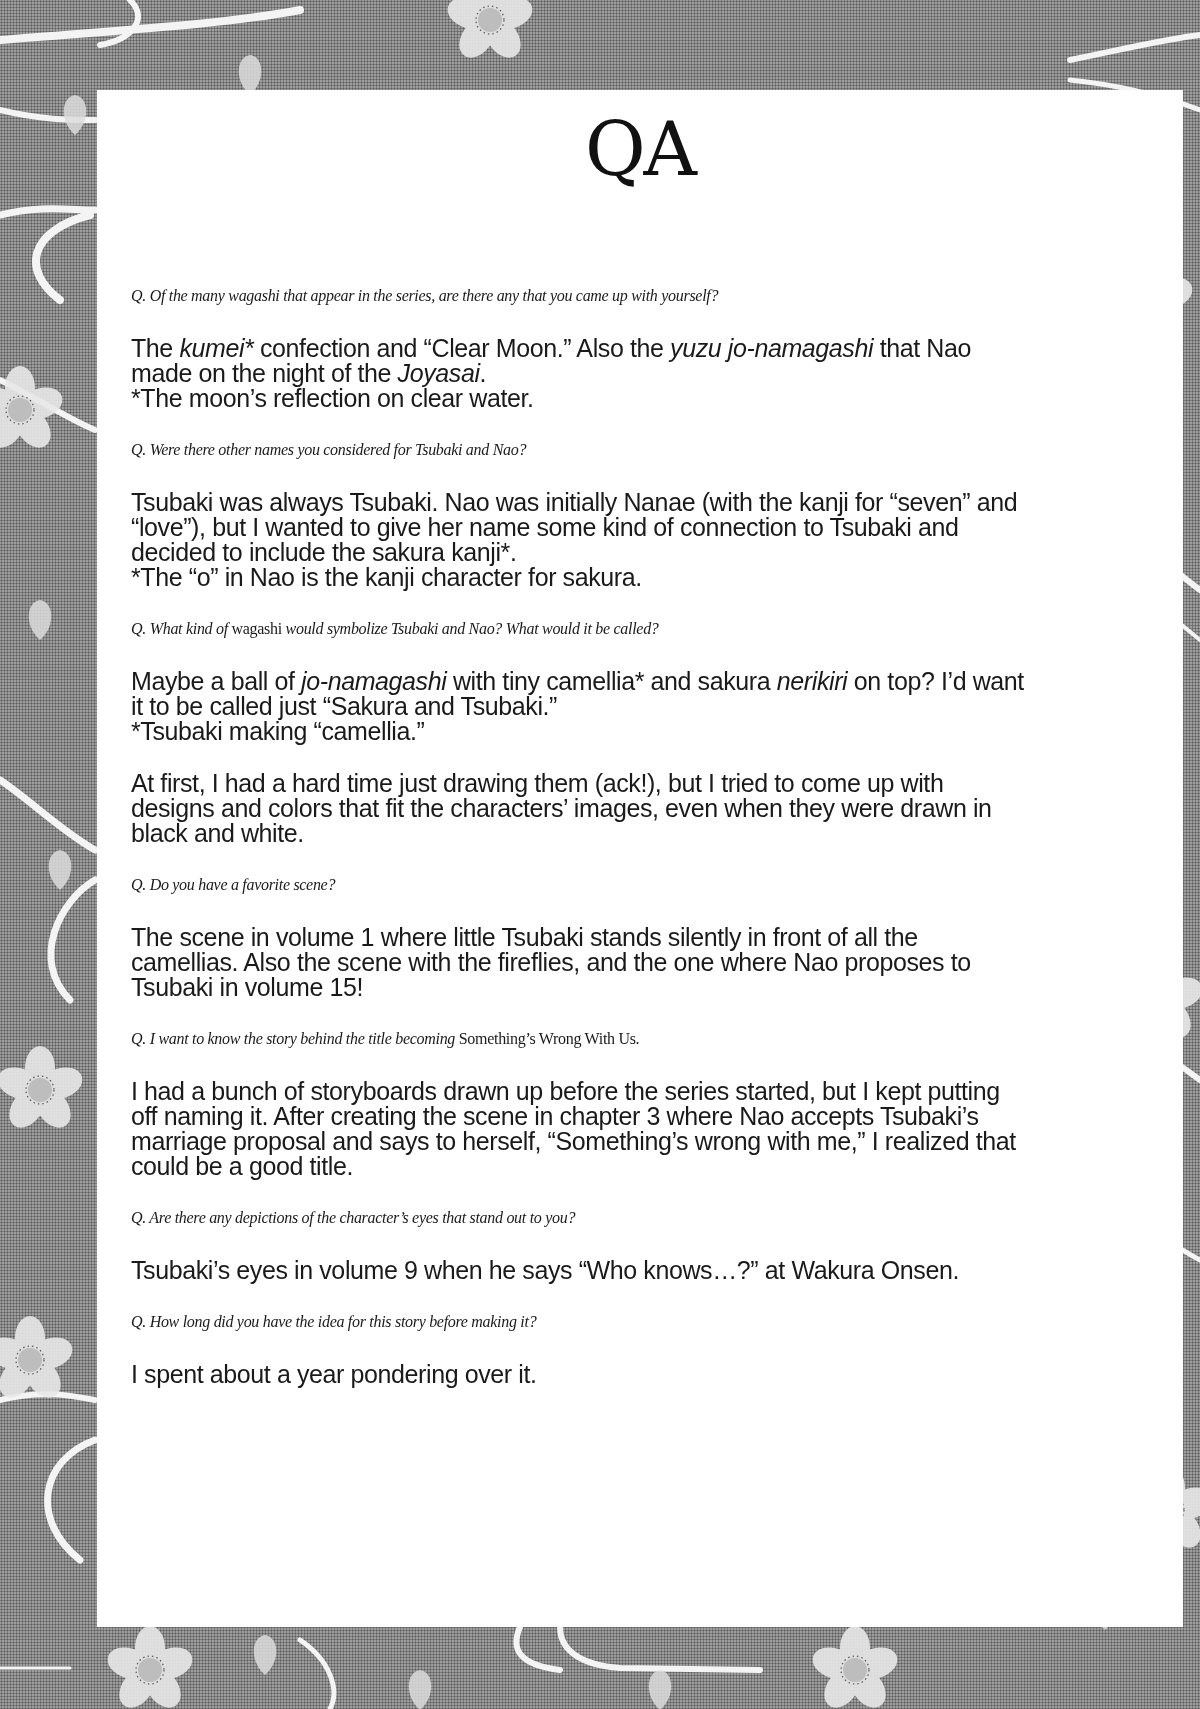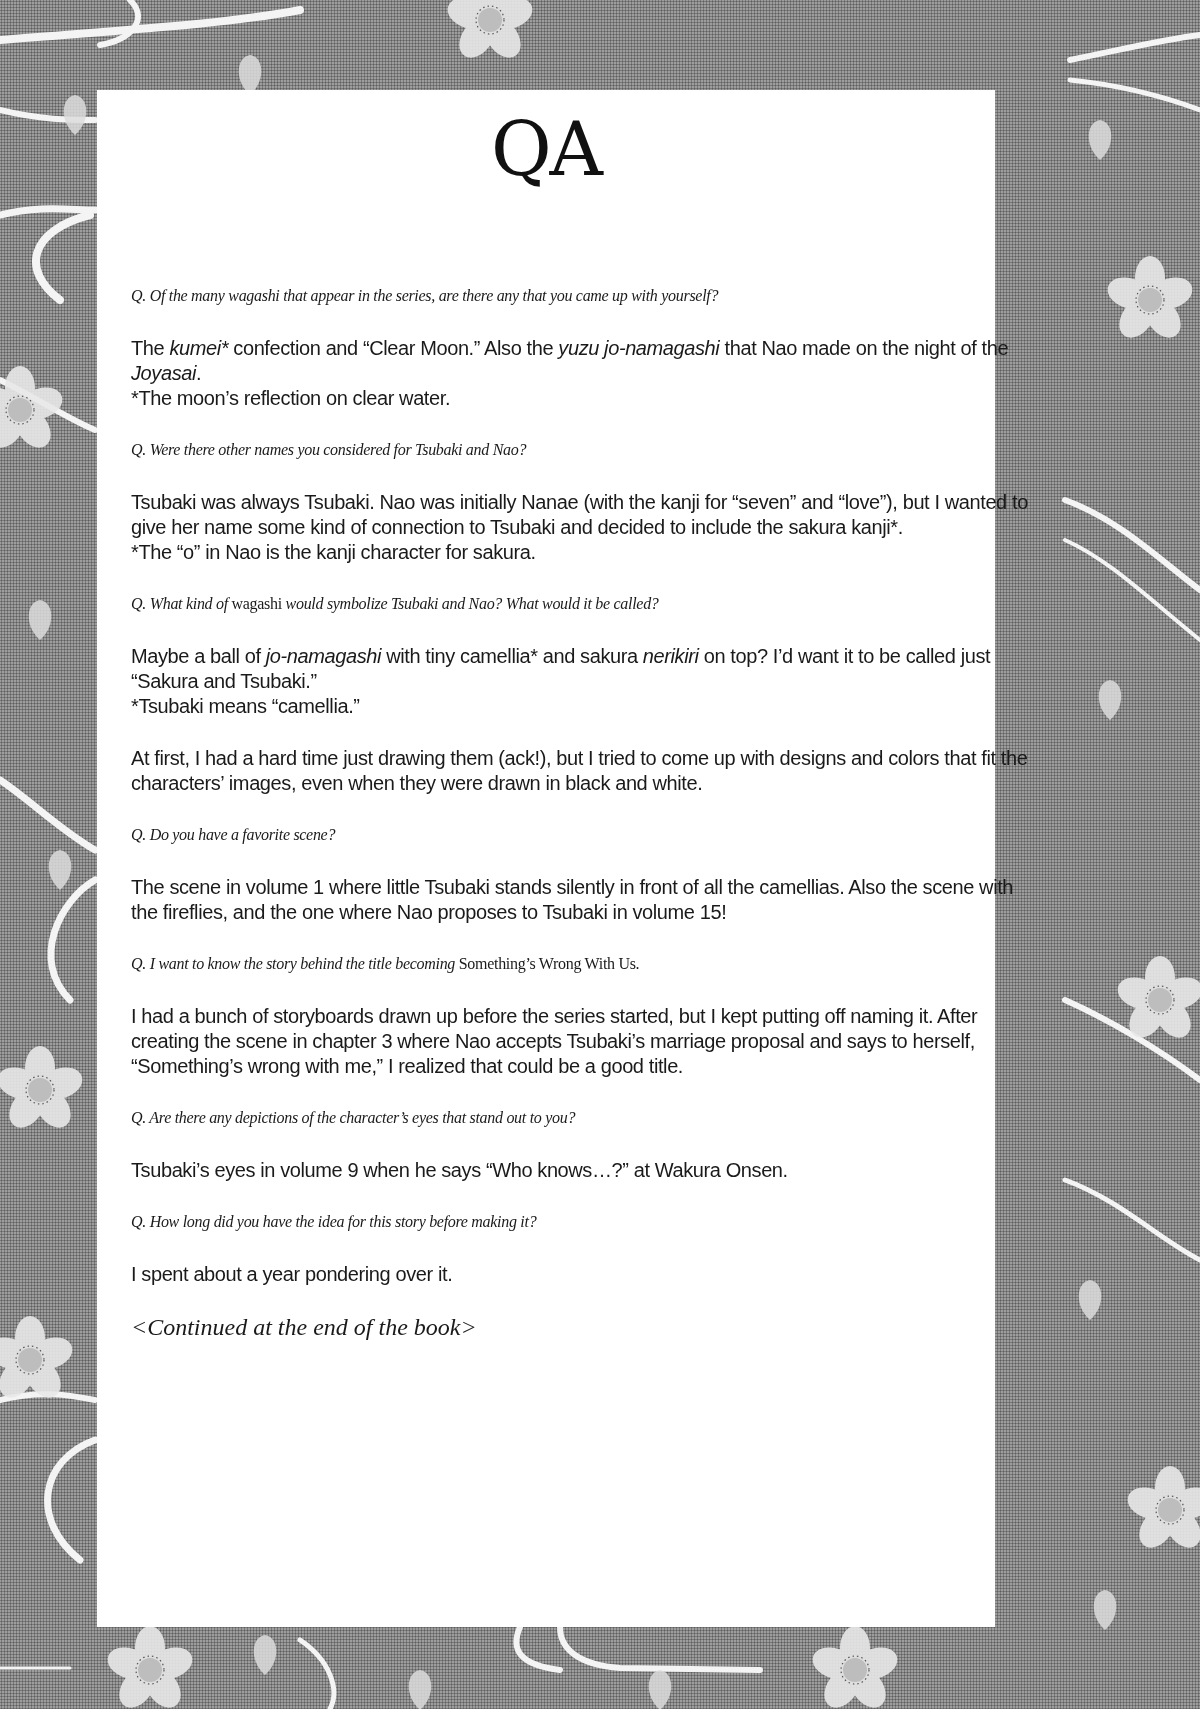--- a/index.html
+++ b/index.html
@@ -21,21 +21,21 @@
     }
     .decor {
       position: absolute;
       inset: 0;
       pointer-events: none;
     }
     .page {
       position: absolute;
       left: 97px;
       top: 90px;
-      width: 898px;
+      width: 1086px;
       height: 1537px;
       background: #ffffff;
       box-sizing: border-box;
       padding: 0 0 0 34px;
     }
     .title {
       position: absolute;
       left: 0;
       right: 0;
       top: 22px;
@@ -62,21 +62,21 @@
       color: #1a1a1a;
       margin: 0 0 28px 0;
       letter-spacing: -0.3px;
     }
     .q .upright {
       font-style: normal;
       text-align: center;
     }
     .a {
       font-family: "Liberation Sans", sans-serif;
-      font-size: 20px;
+      font-size: 25px;
       line-height: 25px;
       color: #1a1a1a;
       margin: 0 0 27px 0;
       letter-spacing: -0.4px;
     }
     .a em {
       font-style: italic;
     }
     .a .note {
       display: block;
@@ -169,32 +169,31 @@
 
     <p class="q">Q. Were there other names you considered for Tsubaki and Nao?</p>
     <p class="a">
       <span>Tsubaki was always Tsubaki. Nao was initially Nanae (with the kanji for “seven” and “love”), but I wanted to give her name some kind of connection to Tsubaki and decided to include the sakura kanji*.</span>
       <span class="note">*The “o” in Nao is the kanji character for sakura.</span>
     </p>
 
     <p class="q"><span>Q. What kind of </span><span class="upright">wagashi</span><span> would symbolize Tsubaki and Nao? What would it be called?</span></p>
     <p class="a">
       <span>Maybe a ball of </span><em>jo-namagashi</em><span> with tiny camellia* and sakura </span><em>nerikiri</em><span> on top? I’d want it to be called just “Sakura and Tsubaki.”</span>
-      <span class="note">*Tsubaki means “camellia.”</span>
+      <span class="note">*Tsubaki making “camellia.”</span>
     </p>
 
     <p class="a">At first, I had a hard time just drawing them (ack!), but I tried to come up with designs and colors that fit the characters’ images, even when they were drawn in black and white.</p>
 
     <p class="q">Q. Do you have a favorite scene?</p>
     <p class="a">The scene in volume 1 where little Tsubaki stands silently in front of all the camellias. Also the scene with the fireflies, and the one where Nao proposes to Tsubaki in volume 15!</p>
 
     <p class="q"><span>Q. I want to know the story behind the title becoming </span><span class="upright">Something’s Wrong With Us.</span></p>
     <p class="a">I had a bunch of storyboards drawn up before the series started, but I kept putting off naming it. After creating the scene in chapter 3 where Nao accepts Tsubaki’s marriage proposal and says to herself, “Something’s wrong with me,” I realized that could be a good title.</p>
 
     <p class="q">Q. Are there any depictions of the character’s eyes that stand out to you?</p>
     <p class="a">Tsubaki’s eyes in volume 9 when he says “Who knows…?” at Wakura Onsen.</p>
 
     <p class="q">Q. How long did you have the idea for this story before making it?</p>
     <p class="a">I spent about a year pondering over it.</p>
 
-    <p class="cont">&lt;Continued at the end of the book&gt;</p>
   </div>
 </div>
 
 </body></html>

